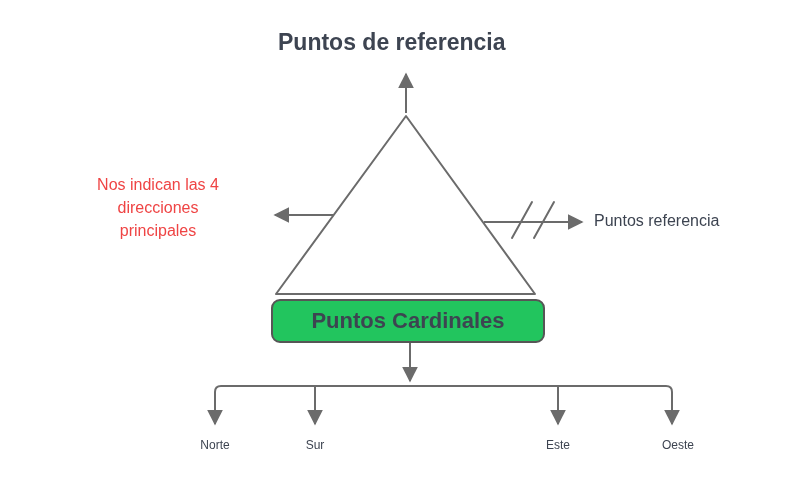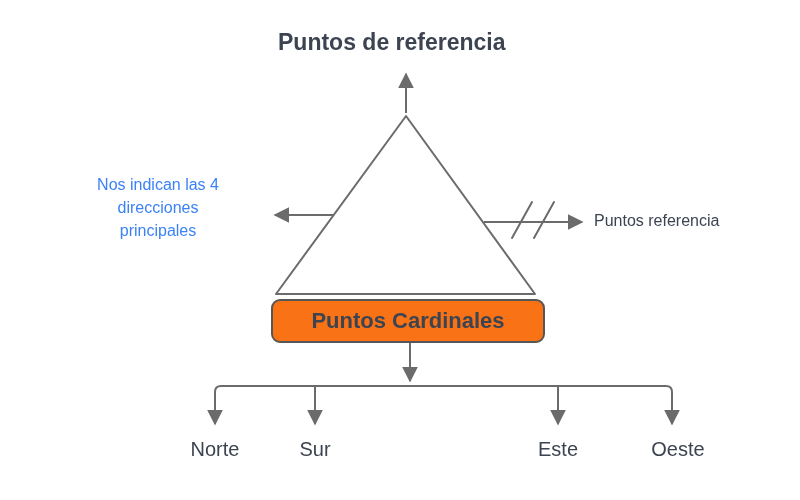--- a/index.html
+++ b/index.html
@@ -21,47 +21,47 @@
     font-weight: bold;
     color: #3d4451;
   }
   .left-note {
     position: absolute;
     left: 58px; top: 173px; width: 200px;
     text-align: center;
     font-size: 16px;
     line-height: 23px;
     white-space: pre-line;
-    color: #3b82f6;
+    color: #ef4444;
   }
   .right-label {
     position: absolute;
     left: 594px; top: 212px;
     font-size: 16px;
     color: #3d4451;
   }
   .center-box {
     position: absolute;
     left: 271px; top: 299px; width: 274px; height: 44px;
     box-sizing: border-box;
     border: 2px solid #565656;
     border-radius: 9px;
-    background: #f97316;
+    background: #22c55e;
     display: flex;
     align-items: center;
     justify-content: center;
     font-size: 22px;
     font-weight: bold;
     color: #3d4451;
   }
   .child {
     position: absolute;
     top: 438px; width: 90px;
     text-align: center;
-    font-size: 20px;
+    font-size: 12px;
     color: #3d4451;
   }
   .child-norte { left: 170px; }
   .child-sur   { left: 270px; }
   .child-este  { left: 513px; }
   .child-oeste { left: 633px; }
 </style>
 </head>
 <body>
 

